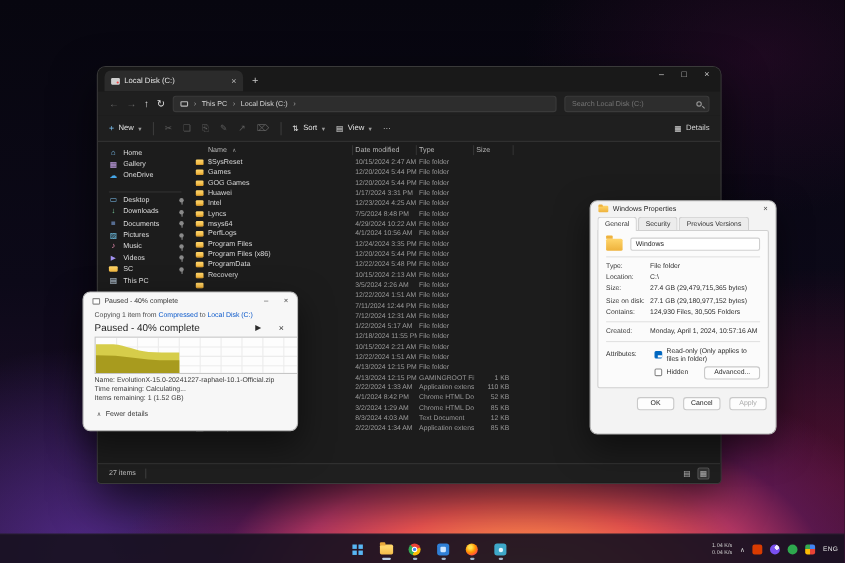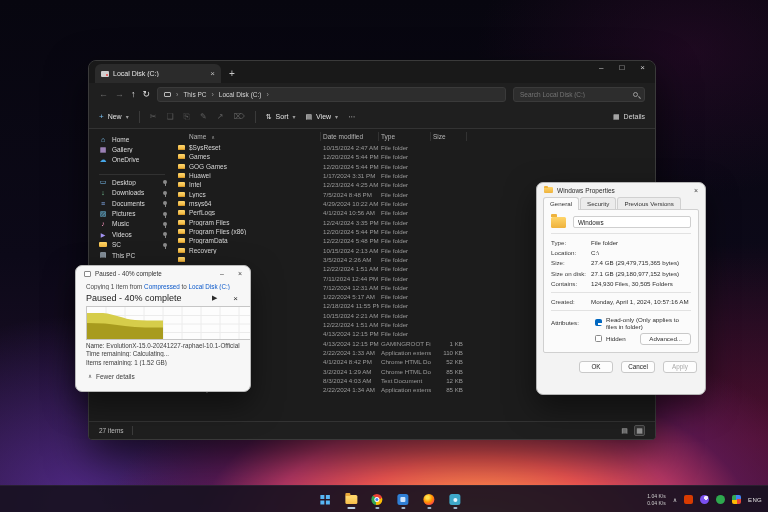--- a/index.html
+++ b/index.html
@@ -78,21 +78,21 @@
   .gi-folder{background:linear-gradient(#ffd56a,#eeb23c);border-radius:1px;box-shadow:0 -1px 0 #d99c2d inset;}
   .gi-dll{background:#cfcfcf;border-radius:0.5px;}
   .gi-file{background:#e8e8e8;border-radius:0.5px;}
   .statusbar{position:absolute;left:0;right:0;bottom:0;height:18px;background:#1f1f1f;border-top:1px solid #333;
     display:flex;align-items:center;padding:0 10px;font-size:6.5px;color:#bdbdbd;}
   .sb-div{width:1px;height:9px;background:#3c3c3c;margin-left:8px;}
   .viewicos{margin-left:auto;display:flex;gap:4px;}
   .vi{width:11px;height:11px;display:flex;align-items:center;justify-content:center;color:#b5b5b5;font-size:7px;border-radius:2px;}
   .vi.sel{background:#333;border:1px solid #555;}
   
-  .copydlg{position:absolute;left:75px;top:265px;width:176px;height:127px;background:#f7f7f7;border:1px solid #b9b9b9;
+  .copydlg{position:absolute;left:75px;top:265px;width:196px;height:127px;background:#f7f7f7;border:1px solid #b9b9b9;
     border-radius:7px;box-shadow:0 12px 30px rgba(0,0,0,.5);overflow:hidden;}
   .cd-title{height:15px;display:flex;align-items:center;gap:4px;padding:0 8px;font-size:6.3px;color:#333;}
   .cd-ic{width:7px;height:6px;border:1px solid #888;border-radius:1px;background:#fff;flex:0 0 auto;}
   .cd-title .t{flex:1;white-space:nowrap;overflow:hidden;}
   .cd-ctl{color:#444;font-size:7px;margin-left:10px;}
   .cd-body{padding:2px 10px 0 10px;}
   .cd-copyline{font-size:6.3px;color:#4a4a4a;white-space:nowrap;overflow:hidden;}
   .cd-copyline a{color:#0a58ca;text-decoration:none;}
   .cd-headrow{display:flex;align-items:center;margin-top:3px;}
   .cd-head{font-size:9px;color:#1a1a1a;flex:1;white-space:nowrap;}

